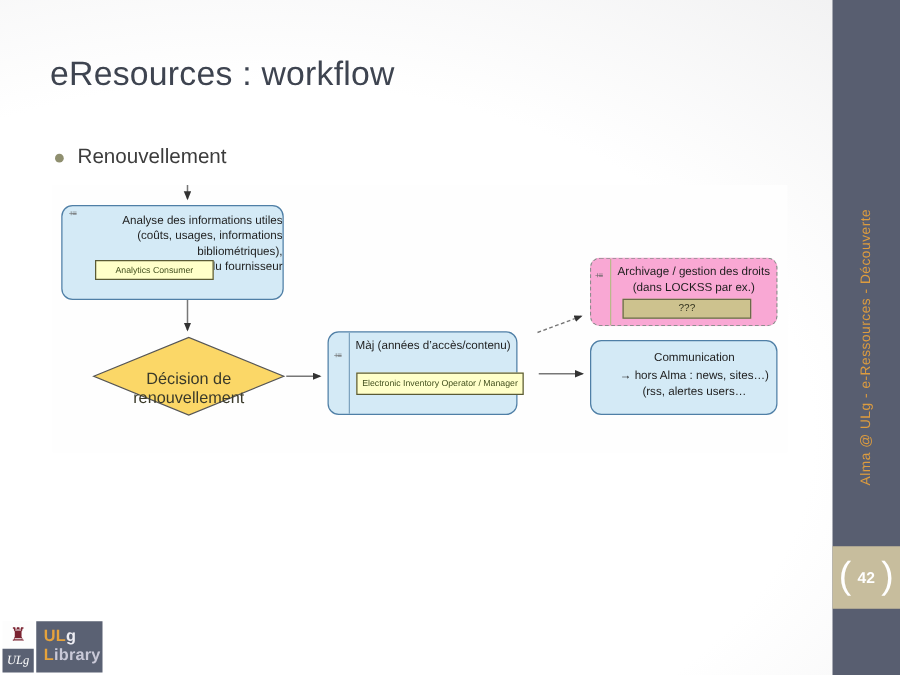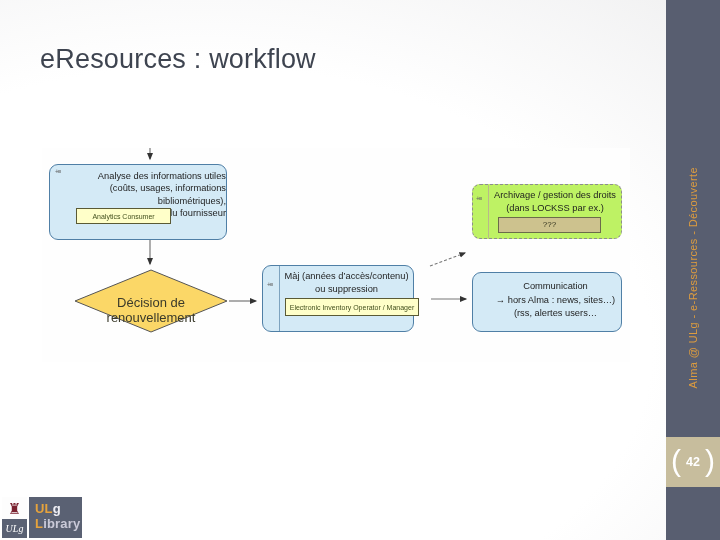--- a/index.html
+++ b/index.html
@@ -31,22 +31,22 @@
 
   .diamond-label { position:absolute; left:33px; top:147px; width:152px; text-align:center;
                    font-size:13px; color:#3a3a2a; }
 
   .box-update { left:220px; top:117px; width:152px; height:67px; }
   .left-strip { position:absolute; left:0; top:0; bottom:0; width:17px; border-right:1px solid #7da3bf; }
   .box-update .expand-icon { left:4px; top:16px; }
   .box-update .btext { padding:4px 0 0 17px; text-align:center; font-size:9.3px; line-height:13px; }
   .box-update .inner-role { left:22px; top:32px; width:134px; height:18px; font-size:7px; line-height:17px; }
 
-  .box-archive { position:absolute; left:430px; top:36px; width:150px; height:55px;
-                 background:#bef264; border:1px dashed #8d8d8d; border-radius:8px; color:#1e1e1e; }
+  .box-archive { position:absolute; left:430px; top:58px; width:150px; height:55px;
+                 background:#f9a8d4; border:1px dashed #8d8d8d; border-radius:8px; color:#1e1e1e; }
   .box-archive .left-strip { width:16px; border-right:1px solid #b9b98a; }
   .box-archive .expand-icon { left:3px; top:11px; }
   .box-archive .btext { padding:4px 0 0 16px; text-align:center; font-size:9.3px; line-height:12.5px; }
   .box-archive .inner-role { left:25px; top:32px; width:103px; height:16px; background:#cdc28e;
                              border:1px solid #6b6b4a; color:#33331e; font-size:8px; line-height:14px; }
 
   .box-comm { left:430px; top:124px; width:150px; height:60px; }
   .box-comm .btext { padding-top:7px; text-align:center; font-size:9.3px; line-height:13.5px;padding-left:17px; }
 
   
@@ -74,20 +74,24 @@
   .lt-light { color:#eeeef4; }
   .lt-dim { color:#c9c9d8;margin-top:32px; }
 </style>
 </head>
 <body>
 
 <div class="stage">
 
   <div class="title">eResources : workflow</div>
 
+  <div class="bullet-row">
+    <span class="bullet-dot"></span>
+    <span class="bullet-label">Renouvellement</span>
+  </div>
 
   <div class="panel">
 
     <svg width="588" height="214" viewBox="0 0 588 214">
       <defs>
         <marker id="ah" markerWidth="8" markerHeight="8" refX="5" refY="2.5" orient="auto">
           <path d="M0,0 L6,2.5 L0,5 Z" fill="#333"></path>
         </marker>
       </defs>
       <line x1="108" y1="0" x2="108" y2="11" stroke="#777" stroke-width="1.2" marker-end="url(#ah)"></line>
@@ -108,21 +112,20 @@
       <div class="inner-role">Analytics Consumer</div>
     </div>
 
     <div class="diamond-label">Décision de renouvellement</div>
 
     <div class="dbox box-update">
       <div class="left-strip"></div>
       <span class="expand-icon">+≡</span>
       <div class="btext">
         <div>Màj (années d’accès/contenu)</div>
-        <div>ou suppression</div>
       </div>
       <div class="inner-role">Electronic Inventory Operator / Manager</div>
     </div>
 
     <div class="box-archive">
       <div class="left-strip"></div>
       <span class="expand-icon">+≡</span>
       <div class="btext">
         <div>Archivage / gestion des droits</div>
         <div>(dans LOCKSS par ex.)</div>

